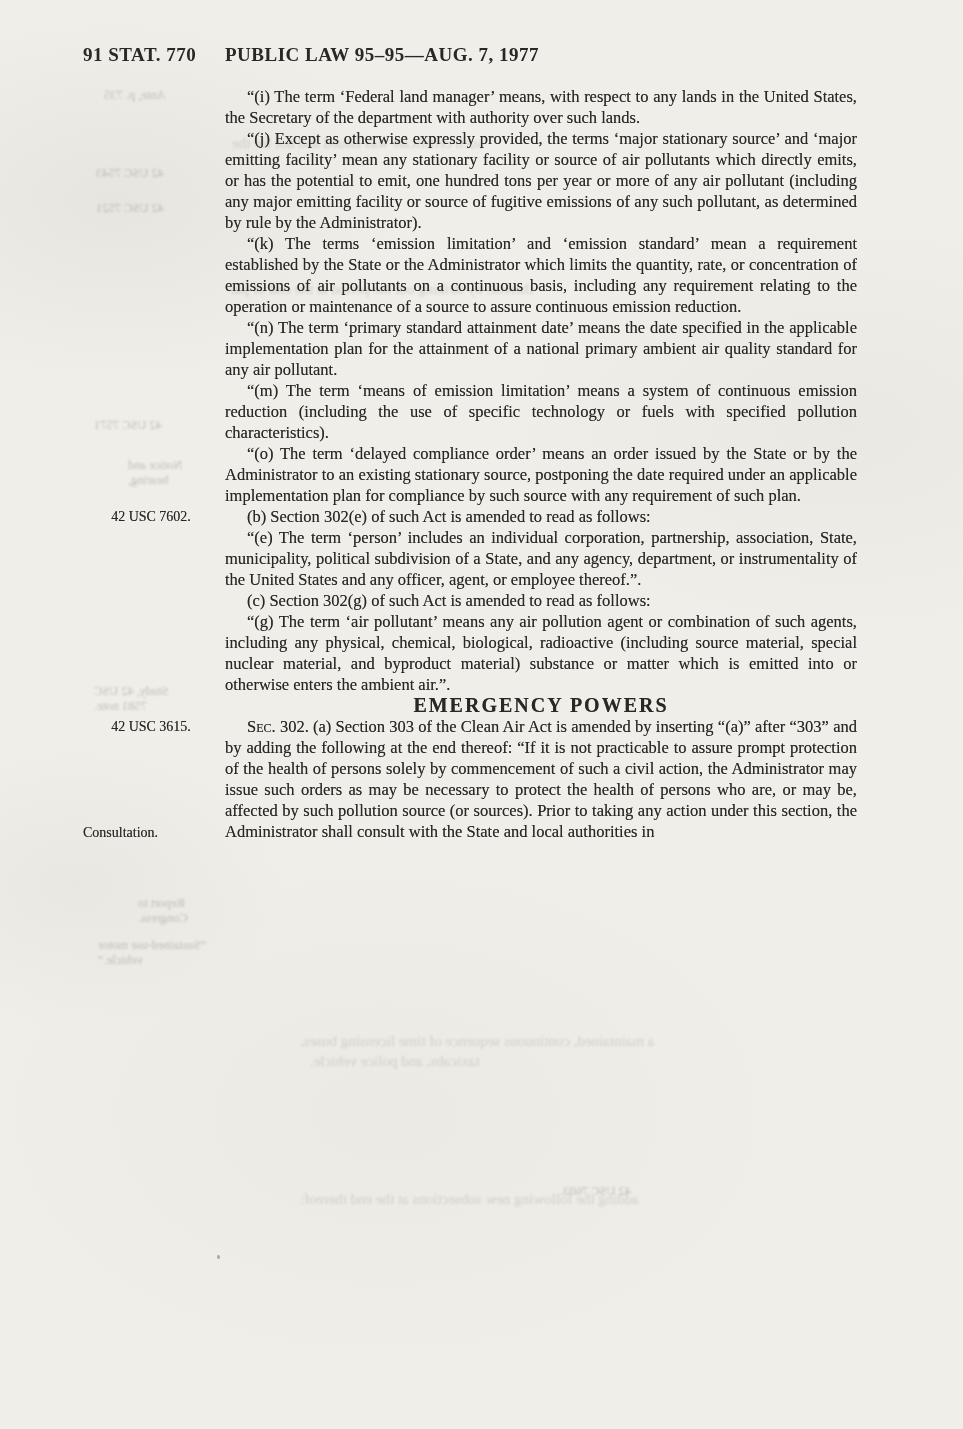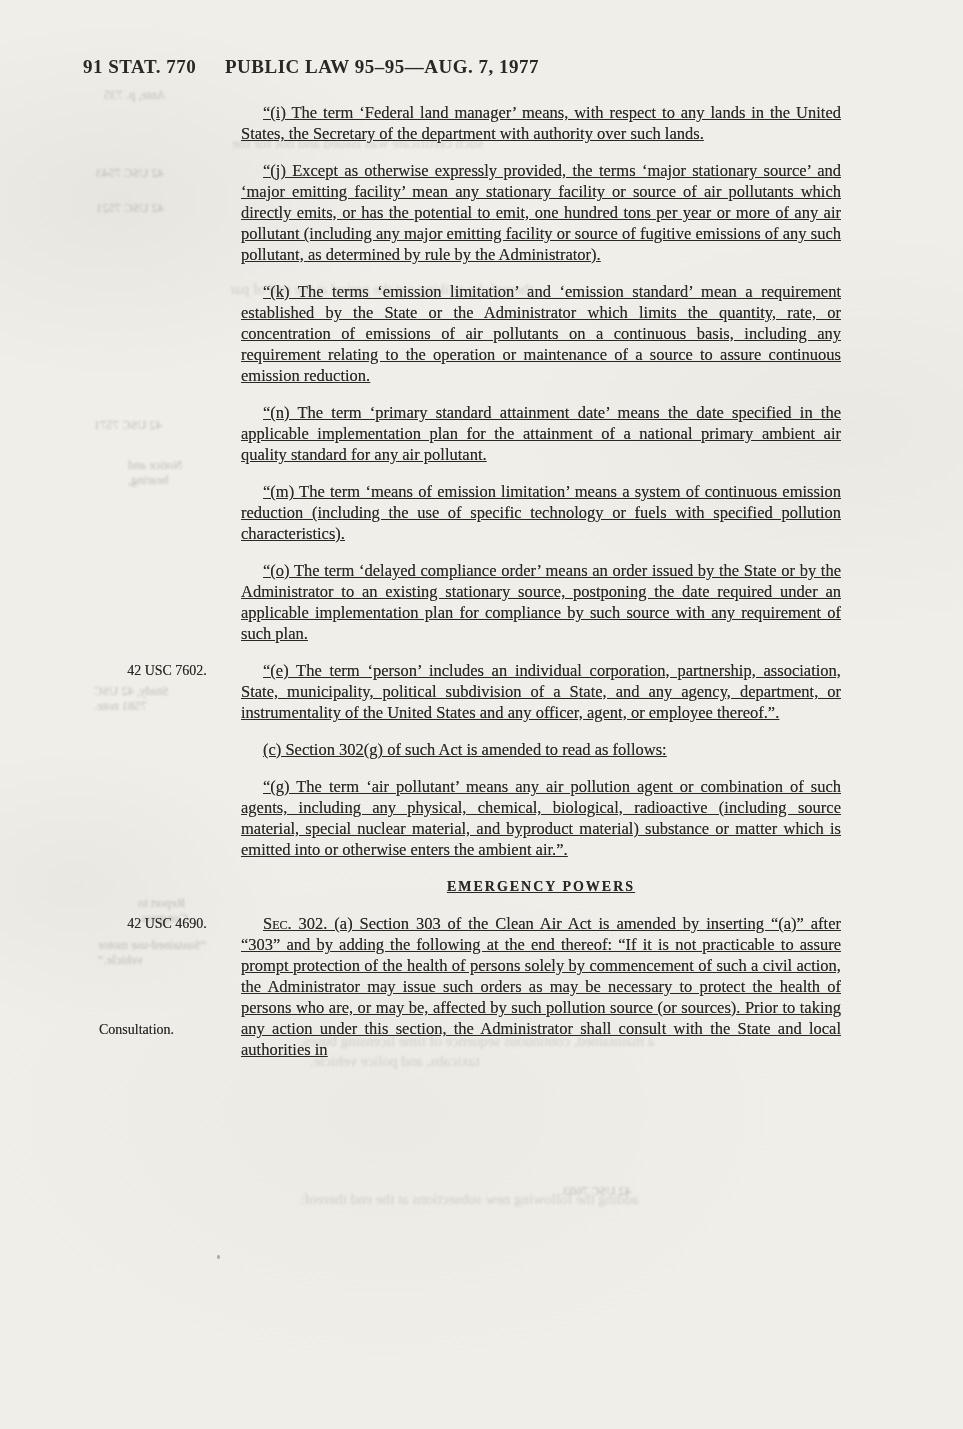--- a/index.html
+++ b/index.html
@@ -12,41 +12,41 @@
   
   .paper-texture{
     position:absolute;inset:0;pointer-events:none;
     background:
       radial-gradient(420px 260px at 12% 14%, rgba(190,188,182,.18), transparent 70%),
       radial-gradient(500px 300px at 88% 30%, rgba(200,198,192,.14), transparent 70%),
       radial-gradient(600px 380px at 40% 78%, rgba(205,203,197,.12), transparent 70%),
       radial-gradient(300px 200px at 8% 62%, rgba(195,193,187,.15), transparent 70%);
   }
 
-  .page-header{position:absolute;top:56px;left:0;width:963px;height:26px;}
+  .page-header{position:absolute;top:44px;left:0;width:963px;height:26px;}
   .stat-number{
     position:absolute;left:83px;top:0;
     font-size:19px;font-weight:bold;letter-spacing:.5px;white-space:nowrap;
   }
   .law-title{
     position:absolute;left:225px;top:0;width:632px;text-align:left;
     font-size:19px;font-weight:bold;letter-spacing:.5px;white-space:nowrap;font-family:Liberation Serif, serif;
   }
 
   .text-column{
     position:absolute;left:225px;top:86px;width:632px;
     font-size:16.5px;line-height:21px;text-align:justify;
     text-shadow:0 0 .4px rgba(20,18,16,.5);
   }
-  .text-column p{margin:16px;text-indent:22px;position:relative;text-decoration:underline;}
+  .text-column p{margin:0;text-indent:22px;position:relative;}
   .sc{font-variant:small-caps;}
 
   .section-heading{
     margin:21px 0 15px;text-align:center;text-indent:0 !important;
-    font-size:14px;font-weight:bold;letter-spacing:2px;
+    font-size:20px;font-weight:bold;letter-spacing:2px;
   }
 
   .margin-note{
     position:absolute;left:-142px;width:136px;text-align:left;
     font-size:14px;line-height:17px;text-indent:0;text-align:left;
     white-space:nowrap;text-shadow:0 0 .4px rgba(20,18,16,.5);
   }
   .margin-note.mn-top{top:2px;text-align:center;}
   .margin-note.mn-consult{top:108px;}
 
@@ -105,27 +105,28 @@
 
   <p>“(i) The term ‘Federal land manager’ means, with respect to any lands in the United States, the Secretary of the department with authority over such lands.</p>
   <p>“(j) Except as otherwise expressly provided, the terms ‘major stationary source’ and ‘major emitting facility’ mean any stationary facility or source of air pollutants which directly emits, or has the potential to emit, one hundred tons per year or more of any air pollutant (including any major emitting facility or source of fugitive emissions of any such pollutant, as determined by rule by the Administrator).</p>
   <p>“(k) The terms ‘emission limitation’ and ‘emission standard’ mean a requirement established by the State or the Administrator which limits the quantity, rate, or concentration of emissions of air pollutants on a continuous basis, including any requirement relating to the operation or maintenance of a source to assure continuous emission reduction.</p>
   <p>“(n) The term ‘primary standard attainment date’ means the date specified in the applicable implementation plan for the attainment of a national primary ambient air quality standard for any air pollutant.</p>
   <p>“(m) The term ‘means of emission limitation’ means a system of continuous emission reduction (including the use of specific technology or fuels with specified pollution characteristics).</p>
   <p>“(o) The term ‘delayed compliance order’ means an order issued by the State or by the Administrator to an existing stationary source, postponing the date required under an applicable implementation plan for compliance by such source with any requirement of such plan.</p>
 
   <p>
     <span class="margin-note mn-top">42 USC 7602.</span>
+    <span>(b) Section 302(e) of such Act is amended to read as follows:</span>
   </p>
 
   <p>“(e) The term ‘person’ includes an individual corporation, partnership, association, State, municipality, political subdivision of a State, and any agency, department, or instrumentality of the United States and any officer, agent, or employee thereof.”.</p>
   <p>(c) Section 302(g) of such Act is amended to read as follows:</p>
   <p>“(g) The term ‘air pollutant’ means any air pollution agent or combination of such agents, including any physical, chemical, biological, radioactive (including source material, special nuclear material, and byproduct material) substance or matter which is emitted into or otherwise enters the ambient air.”.</p>
 
   <p class="section-heading">EMERGENCY POWERS</p>
 
   <p>
-    <span class="margin-note mn-top">42 USC 4690.</span>
+    <span class="margin-note mn-top">42 USC 3615.</span>
     <span class="margin-note mn-consult">Consultation.</span>
     <span class="sc">Sec.</span><span> 302. (a) Section 303 of the Clean Air Act is amended by inserting “(a)” after “303” and by adding the following at the end thereof: “If it is not practicable to assure prompt protection of the health of persons solely by commencement of such a civil action, the Administrator may issue such orders as may be necessary to protect the health of persons who are, or may be, affected by such pollution source (or sources). Prior to taking any action under this section, the Administrator shall consult with the State and local authorities in</span>
   </p>
 
 </div>
 
 </body></html>

